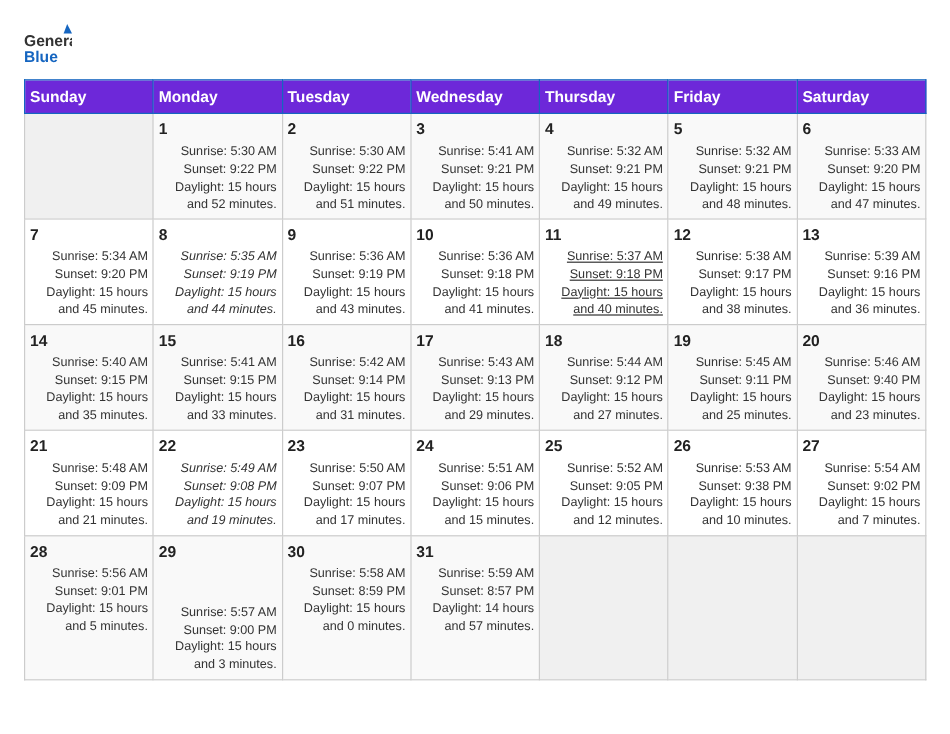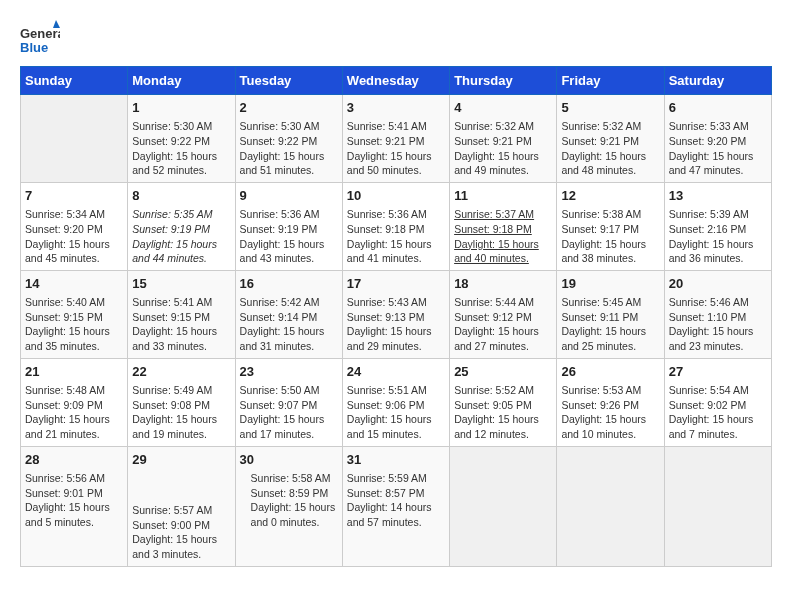--- a/index.html
+++ b/index.html
@@ -34,21 +34,21 @@
       font-size: 15px;
       color: #444;
       margin-top: 2px;
     }
     .calendar {
       width: 100%;
       border-collapse: collapse;
       font-size: 11px;
     }
     .calendar thead th {
-      background: #1d4ed8;
+      background: #6d28d9;
       color: #fff;
       padding: 6px 4px;
       text-align: left;
       font-size: 13px;
       font-weight: bold;
       border: 1px solid #1565c0;
     }
     .calendar tbody td {
       border: 1px solid #ccc;
       vertical-align: top;
@@ -67,20 +67,21 @@
     }
     .day-number {
       font-weight: bold;
       font-size: 13px;
       display: block;
       margin-bottom: 2px;
       color: #222;
     }
     .cell-content {
       color: #333;
+      text-align: right;
     }
     .empty-cell {
       background: #f0f0f0 !important;
     }
   </style>
 </head>
 <body>
 
 <div class="header-area">
   <div class="logo">
@@ -195,21 +196,21 @@
         <td>
           <span class="day-number">12</span>
           <div class="cell-content" style="white-space: pre-line;">Sunrise: 5:38 AM
 Sunset: 9:17 PM
 Daylight: 15 hours
 and 38 minutes.</div>
         </td>
         <td>
           <span class="day-number">13</span>
           <div class="cell-content" style="white-space: pre-line;">Sunrise: 5:39 AM
-Sunset: 2:16 PM
+Sunset: 9:16 PM
 Daylight: 15 hours
 and 36 minutes.</div>
         </td>
       </tr>
       <tr>
         <td>
           <span class="day-number">14</span>
           <div class="cell-content" style="white-space: pre-line;">Sunrise: 5:40 AM
 Sunset: 9:15 PM
 Daylight: 15 hours
@@ -246,36 +247,36 @@
         <td>
           <span class="day-number">19</span>
           <div class="cell-content" style="white-space: pre-line;">Sunrise: 5:45 AM
 Sunset: 9:11 PM
 Daylight: 15 hours
 and 25 minutes.</div>
         </td>
         <td>
           <span class="day-number">20</span>
           <div class="cell-content" style="white-space: pre-line;">Sunrise: 5:46 AM
-Sunset: 1:10 PM
+Sunset: 9:40 PM
 Daylight: 15 hours
 and 23 minutes.</div>
         </td>
       </tr>
       <tr>
         <td>
           <span class="day-number">21</span>
           <div class="cell-content" style="white-space: pre-line;">Sunrise: 5:48 AM
 Sunset: 9:09 PM
 Daylight: 15 hours
 and 21 minutes.</div>
         </td>
         <td>
           <span class="day-number">22</span>
-          <div class="cell-content" style="white-space: pre-line;">Sunrise: 5:49 AM
+          <div class="cell-content" style="white-space: pre-line; font-style: italic;">Sunrise: 5:49 AM
 Sunset: 9:08 PM
 Daylight: 15 hours
 and 19 minutes.</div>
         </td>
         <td>
           <span class="day-number">23</span>
           <div class="cell-content" style="white-space: pre-line;">Sunrise: 5:50 AM
 Sunset: 9:07 PM
 Daylight: 15 hours
 and 17 minutes.</div>
@@ -290,21 +291,21 @@
         <td>
           <span class="day-number">25</span>
           <div class="cell-content" style="white-space: pre-line;">Sunrise: 5:52 AM
 Sunset: 9:05 PM
 Daylight: 15 hours
 and 12 minutes.</div>
         </td>
         <td>
           <span class="day-number">26</span>
           <div class="cell-content" style="white-space: pre-line;">Sunrise: 5:53 AM
-Sunset: 9:26 PM
+Sunset: 9:38 PM
 Daylight: 15 hours
 and 10 minutes.</div>
         </td>
         <td>
           <span class="day-number">27</span>
           <div class="cell-content" style="white-space: pre-line;">Sunrise: 5:54 AM
 Sunset: 9:02 PM
 Daylight: 15 hours
 and 7 minutes.</div>
         </td>

